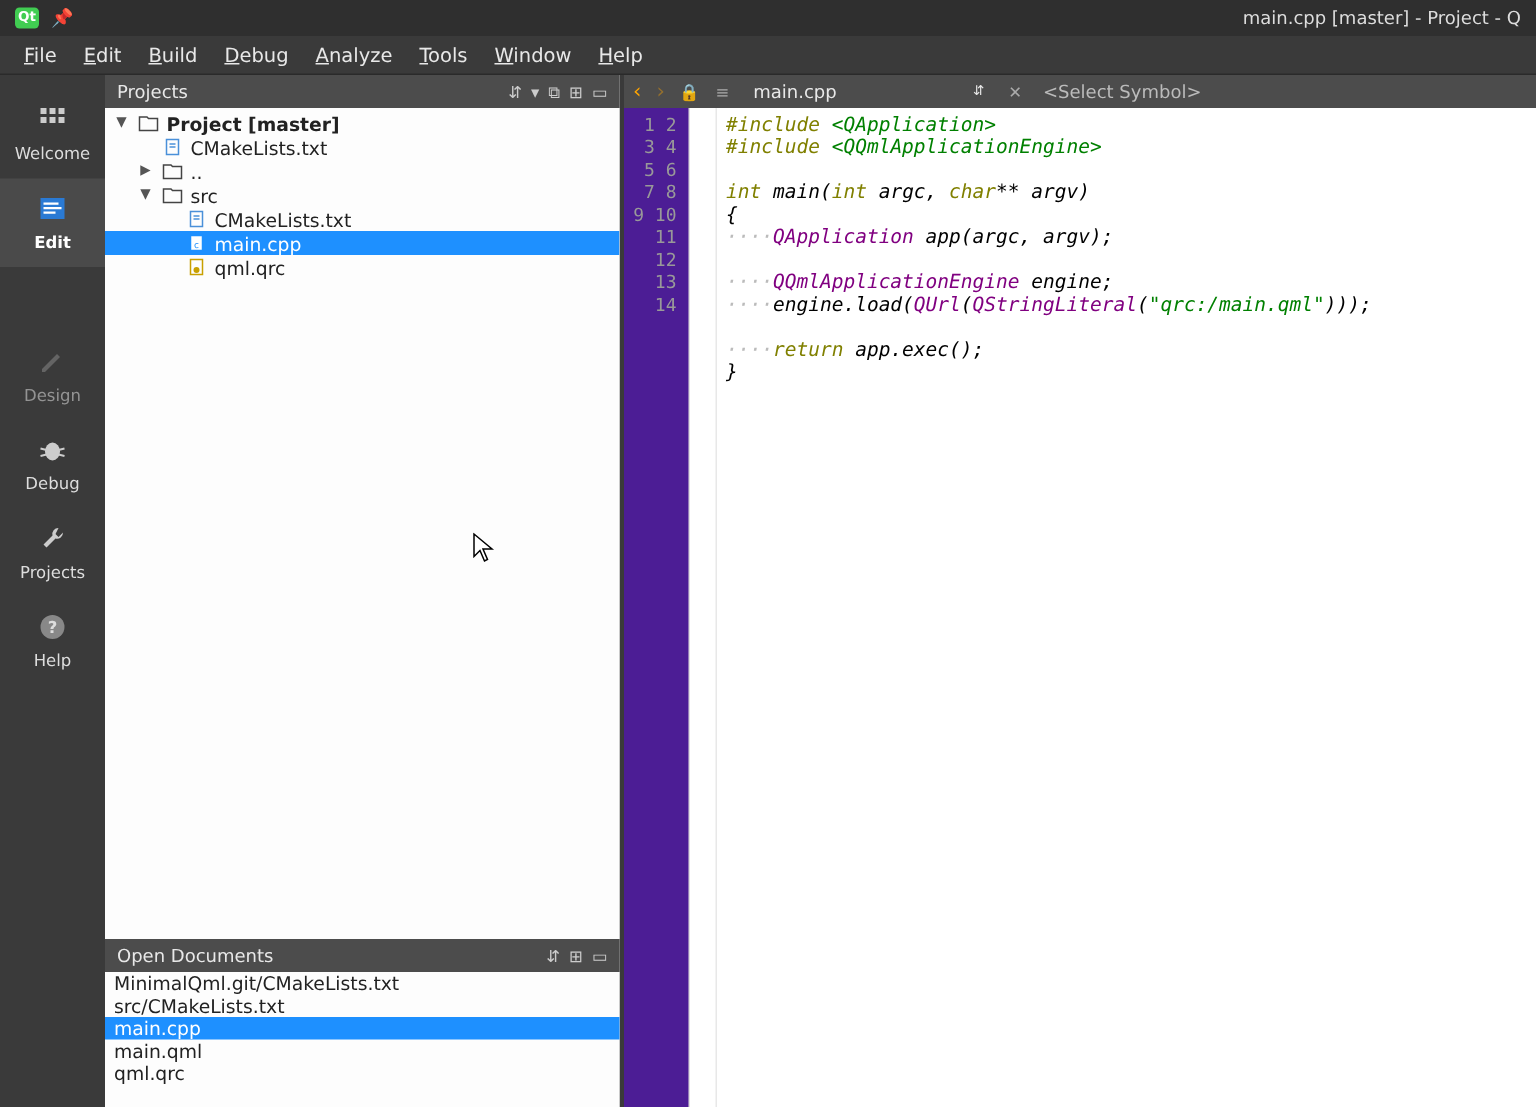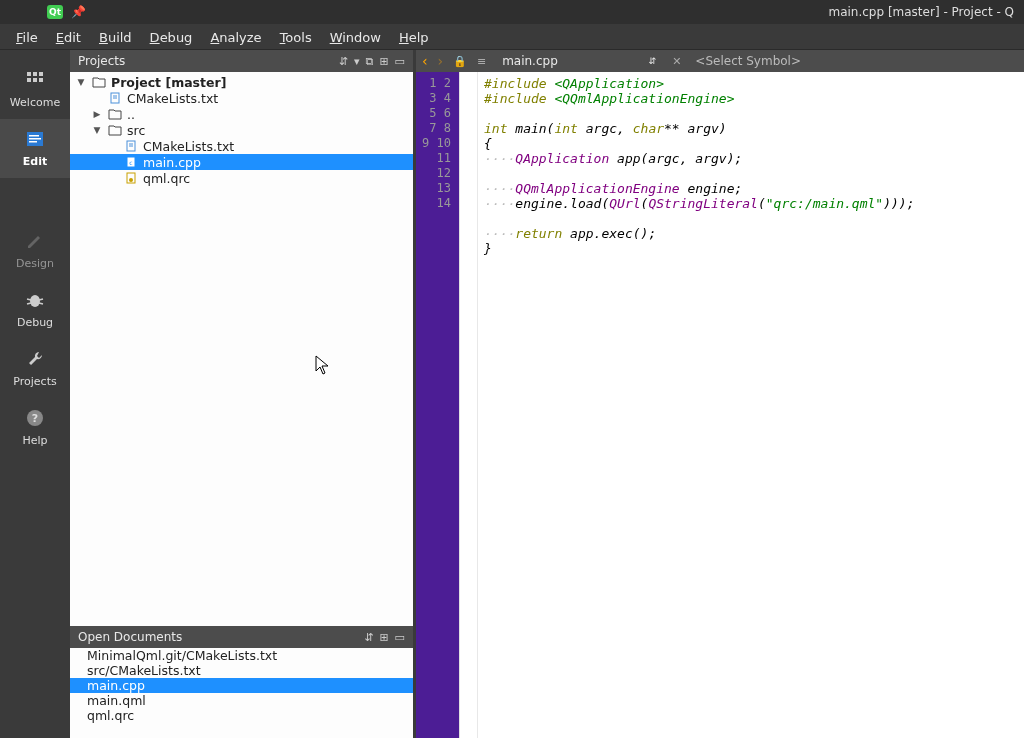--- a/index.html
+++ b/index.html
@@ -23,21 +23,21 @@
   align-items: center;
   padding: 0 10px;
   justify-content: space-between;
 }
 .titlebar-left { display: flex; align-items: center; gap: 8px; }
 .qt-logo {
   width: 16px; height: 14px;
   background: #41cd52;
   border-radius: 3px;
   display: flex; align-items: center; justify-content: center;
-  font-size: 9px; font-weight: bold; color: white; margin-left: 37px;
+  font-size: 9px; font-weight: bold; color: white;
 }
 .pin-icon { color: #ccc; font-size: 12px; }
 .titlebar-text { font-size: 12px; color: #ddd; }
 
 
 .menubar {
   height: 26px;
   background: #3a3a3a;
   display: flex;
   align-items: flex-end;
@@ -131,21 +131,21 @@
 
 .open-docs {
   background: #fdfdfd;
   color: #222;
   font-size: 12.5px;
   height: 90px;
   display: flex;
   flex-direction: column;
 }
 .doc-row {
-  padding: 0 17px;
+  padding: 0 6px;
   height: 15px;
   line-height: 15px;
 }
 .doc-row.selected { background: #1e90ff; color: #fff; }
 
 
 .editor-area {
   flex: 1;
   display: flex;
   flex-direction: column;

